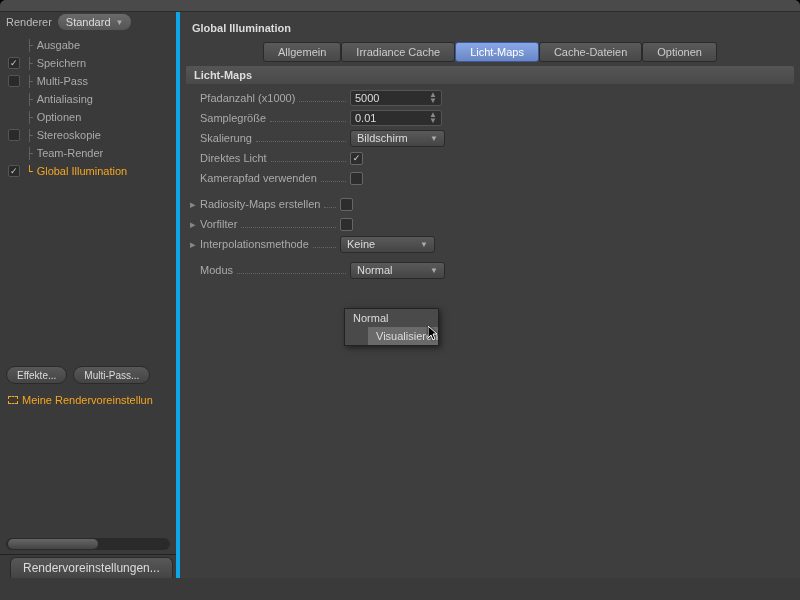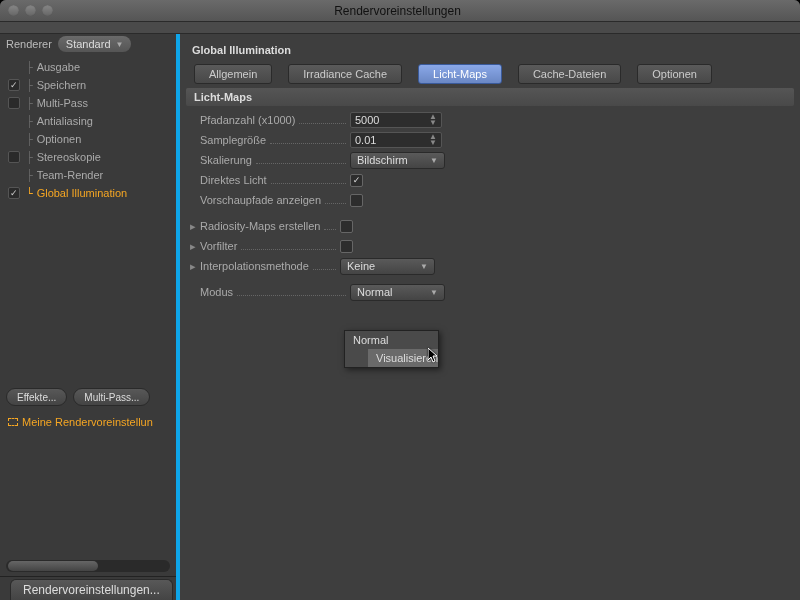--- a/index.html
+++ b/index.html
@@ -23,21 +23,21 @@
 .side-btns { margin-top: auto; padding: 6px; display: flex; gap: 6px; }
 .btn { background: linear-gradient(#585858,#444); border: 1px solid #2a2a2a; border-radius: 9px; color: #ddd; padding: 2px 10px; font-size: 10px; cursor: default; height: 18px; display: inline-flex; align-items: center; }
 .side-preset { padding: 4px 8px; color: #f5a623; display: flex; align-items: center; gap: 4px; }
 .side-preset .icn { width: 10px; height: 8px; border: 1px dashed #f5a623; }
 .scroll-h { height: 12px; margin: 4px 6px; background: #2a2a2a; border-radius: 6px; position: relative; }
 .scroll-h .thumb { position: absolute; left: 2px; top: 1px; width: 90px; height: 10px; background: linear-gradient(#666,#444); border-radius: 5px; }
 .bottom-tab { height: 24px; border-top: 1px solid #222; display: flex; align-items: flex-end; padding-left: 10px; }
 .tab-btm { background: linear-gradient(#585858,#444); border: 1px solid #2a2a2a; border-bottom: none; border-radius: 6px 6px 0 0; color: #ddd; padding: 3px 12px; font-size: 12px; }
 .main { flex: 1; background: #3e3e3e; padding: 6px 6px 0 6px; overflow: hidden; }
 .hdr { color: #ddd; font-weight: bold; padding: 4px 6px; font-size: 11px; }
-.tabs { display: flex; gap: 16px; margin: 4px 8px; }
+.tabs { display: flex; gap: 0; margin: 4px 8px; justify-content: center; }
 .tab { background: linear-gradient(#5a5a5a,#484848); border: 1px solid #2a2a2a; color: #ccc; padding: 3px 14px; border-radius: 3px; font-size: 11px; cursor: default; }
 .tab.sel { background: linear-gradient(#8aa8e8,#6a87c4); color: #fff; border-color: #3a5a9a; }
 .sub-hdr { background: linear-gradient(#555,#494949); color: #ddd; font-weight: bold; padding: 3px 8px; margin: 4px 0; border-radius: 2px; }
 .row { display: flex; align-items: center; height: 20px; margin-left: 14px; }
 .lblwrap { width: 150px; display: flex; align-items: baseline; color: #aaa; overflow: hidden; }
 .dots { flex: 1; border-bottom: 1px dotted #666; margin: 0 4px 2px 4px; min-width: 5px; }
 .num { background: #2d2d2d; border: 1px solid #555; color: #ddd; width: 92px; height: 16px; padding: 0 4px; display: flex; align-items: center; justify-content: space-between; border-radius: 2px; }
 .num .arrows { color: #888; font-size: 8px; line-height: 6px; }
 .dd { background: linear-gradient(#5a5a5a,#444); border: 1px solid #2a2a2a; border-radius: 3px; color: #ddd; width: 95px; height: 17px; display: flex; align-items: center; justify-content: space-between; padding: 0 6px; }
 .dd .tri { color: #aaa; font-size: 8px; }
@@ -48,29 +48,20 @@
 .popup { position: absolute; background: #4a4a4a; border: 1px solid #222; box-shadow: 2px 2px 6px rgba(0,0,0,.5); width: 95px; }
 .popup-item { padding: 3px 8px; color: #ddd; }
 .popup-item.hi { background: #6a6a6a; margin-left: 23px; }
 .cursor { position: absolute; width: 12px; height: 16px; pointer-events: none; }
 .cursor svg { filter: drop-shadow(0 0 1px rgba(0,0,0,.8)); }
 </style>
 </head>
 <body>
 
 <div class="window">
-  <div class="titlebar">
-    <div class="traffic">
-      <div class="tl"></div>
-      <div class="tl"></div>
-      <div class="tl"></div>
-    </div>
-    <div class="title">Rendervoreinstellungen</div>
-    <div style="width:50px"></div>
-  </div>
   <div class="toolbar-strip"></div>
   <div class="content">
     <div class="sidebar">
       <div class="side-row">
         <span>Renderer</span>
         <span class="side-sel">
           <span>Standard</span>
           <span style="font-size:8px;color:#aaa">▼</span>
         </span>
       </div>
@@ -176,21 +167,21 @@
       </div>
       <div class="row">
         <div class="lblwrap">
             <span>Direktes Licht</span>
             <span class="dots"></span>
           </div>
         <div class="ck on"></div>
       </div>
       <div class="row">
         <div class="lblwrap">
-            <span>Vorschaupfade anzeigen</span>
+            <span>Kamerapfad verwenden</span>
             <span class="dots"></span>
           </div>
         <div class="ck"></div>
       </div>
       <div class="spacer6"></div>
       <div class="row" style="margin-left:4px">
         <span class="disclosure">▸</span>
         <div class="lblwrap" style="width:140px">
             <span>Radiosity-Maps erstellen</span>
             <span class="dots"></span>

